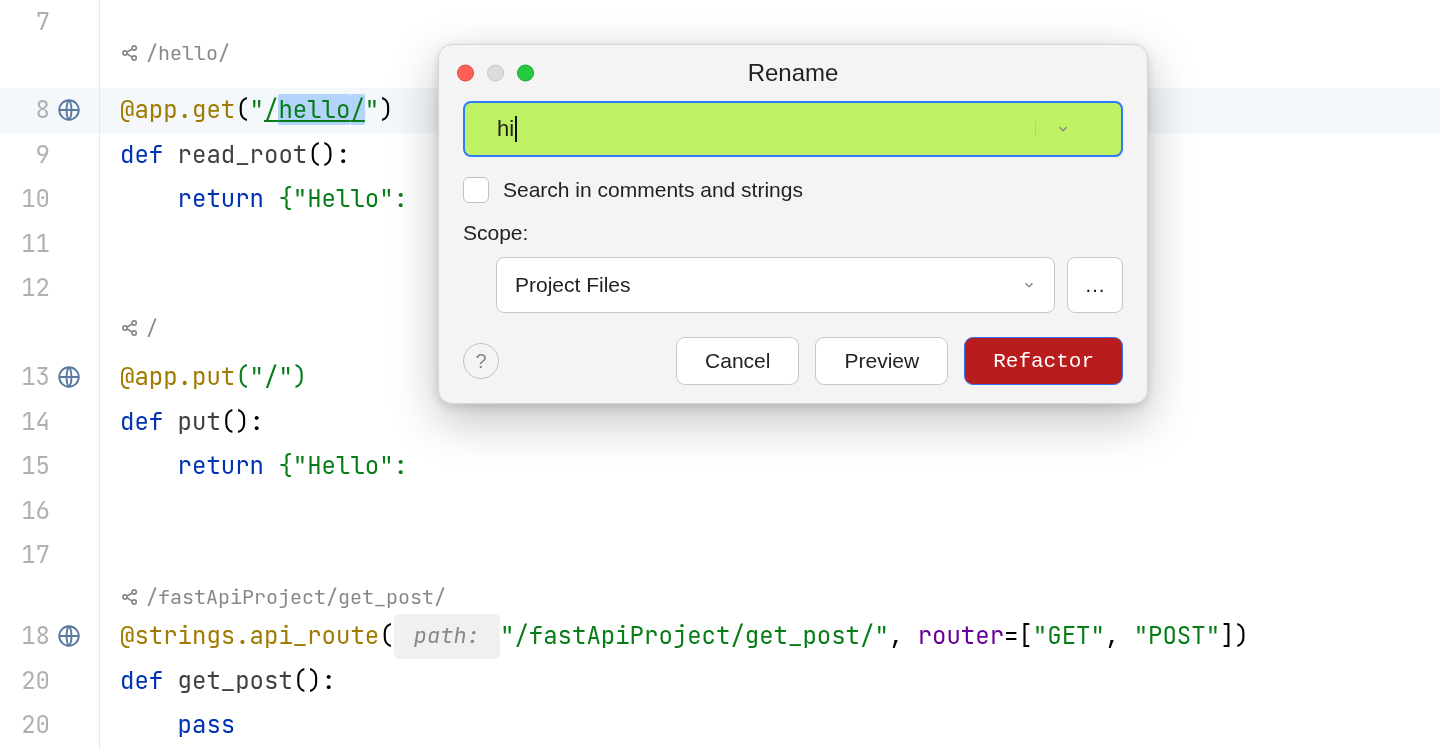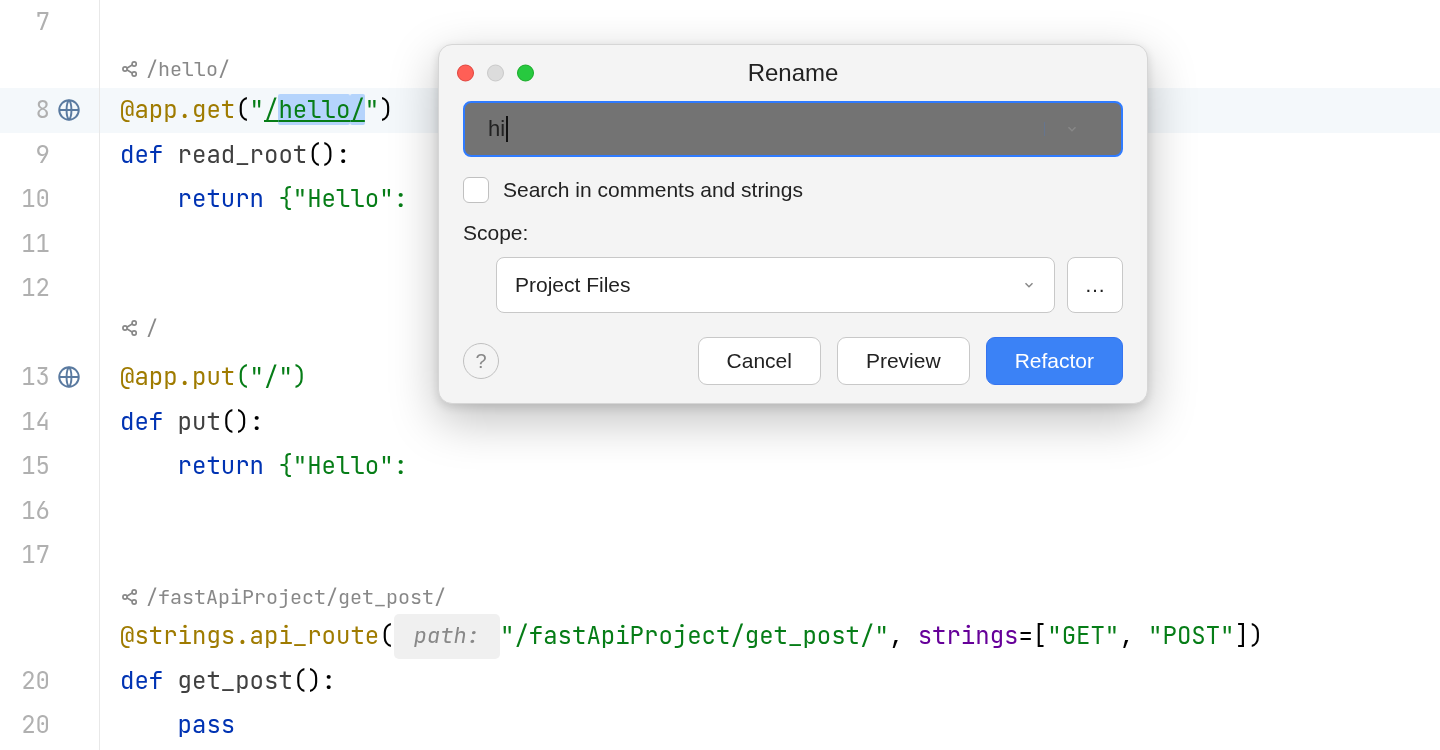--- a/index.html
+++ b/index.html
@@ -27,36 +27,36 @@
   .dialog { position:absolute; width:710px; border-radius:14px; background:#f4f4f4; border:1px solid #d6d6d6; box-shadow:0 16px 48px rgba(0,0,0,0.25), 0 3px 10px rgba(0,0,0,0.12); }
   .titlebar { position:relative; height:56px; display:flex; align-items:center; justify-content:center; }
   .traffic { position:absolute; left:18px; top:50%; transform:translateY(-50%); display:flex; gap:13px; }
   .tl { width:17px; height:17px; border-radius:50%; }
   .tl.red { background:#ff5f56; border:1px solid #e0443e; }
   .tl.gray { background:#dcdcdc; border:1px solid #c9c9c9; }
   .tl.green { background:#27c93f; border:1px solid #1aab29; }
   .titlebar-title { font-size:24px; font-weight:400; color:#222; }
   .dlg-body { padding:0 24px 18px 24px; }
   .dlg-label { font-size:21px; color:#222; margin:12px 0 14px 0; }
-  .text-input { flex:1; height:56px; border:2.5px solid #2f7bff; border-radius:8px; background:#737373; display:flex; align-items:center; padding:0 23px; font-size:22px; color:#222; }
+  .text-input { flex:1; height:56px; border:2.5px solid #2f7bff; border-radius:8px; background:#bef264; display:flex; align-items:center; padding:0 32px; font-size:22px; color:#222; }
   .text-input .caret { width:1.5px; height:26px; background:#111; margin-left:1px; animation:blink 1s step-end infinite; }
   @keyframes blink { 50% { opacity:0; } }
   .dd-btn { width:54px; border-left:1px solid #2f7bff33; display:flex; align-items:center; justify-content:center; }
   .chev { width:14px; height:14px; color:#888; }
   .check-row { display:flex; align-items:center; gap:14px; margin:20px 0 18px 0; }
   .checkbox { width:26px; height:26px; border:1.5px solid #c0c0c0; border-radius:6px; background:#fff; }
   .check-label { font-size:21px; color:#222; }
   .scope-label { font-size:21px; color:#222; margin-bottom:12px; }
   .scope-row { display:flex; gap:12px; margin-bottom:24px;margin-left:33px; }
   .select { flex:1; height:56px; border:1px solid #c8c8c8; border-radius:8px; background:#fff; display:flex; align-items:center; justify-content:space-between; padding:0 18px; font-size:21px; color:#222; }
   .more-btn { width:56px; height:56px; border:1px solid #c8c8c8; border-radius:8px; background:#fff; display:flex; align-items:center; justify-content:center; font-size:21px; color:#222; }
   .btn-row { display:flex; align-items:center; gap:16px; }
   .help { width:36px; height:36px; border:1.5px solid #c0c0c0; border-radius:50%; display:flex; align-items:center; justify-content:center; font-size:20px; color:#888; margin-right:auto; }
   .btn { height:48px; border-radius:9px; padding:0 28px; font-size:21px; display:flex; align-items:center; justify-content:center; border:1px solid #c8c8c8; background:#fff; color:#222; }
-  .btn.primary { background:#3b82f6; border-color:#3574f0; color:#fff; font-weight:500; }
+  .btn.primary { background:#b91c1c; border-color:#3574f0; color:#fff; font-weight:500;font-family:Liberation Mono, monospace; }
 </style>
 </head>
 <body>
 
 <div class="editor">
 
   <div class="gutter">
     <div class="row" style="top:0px">
         <span class="ln">7</span>
       </div>
@@ -95,31 +95,40 @@
       </div>
     <div class="row" style="top:444.2px">
         <span class="ln">15</span>
       </div>
     <div class="row" style="top:488.8px">
         <span class="ln">16</span>
       </div>
     <div class="row" style="top:533.4px">
         <span class="ln">17</span>
       </div>
+    <div class="row" style="top:614px">
+      <span class="ln">18</span>
+      <span class="gicon">
+        <svg viewBox="0 0 24 24" width="26" height="26" fill="none" stroke="#5a7aa0" stroke-width="1.8">
+            <circle cx="12" cy="12" r="9"></circle>
+            <path d="M3 12h18M12 3c3 3 3 15 0 18M12 3c-3 3-3 15 0 18"></path>
+          </svg>
+      </span>
+    </div>
     <div class="row" style="top:658.6px">
         <span class="ln">20</span>
       </div>
     <div class="row" style="top:703.2px">
         <span class="ln">20</span>
       </div>
   </div>
 
   <div class="codearea">
 
-    <div class="inlay" style="top:56px">
+    <div class="inlay" style="top:40px">
       <span class="inlay-icon">
         <svg viewBox="0 0 24 24" width="20" height="20" fill="none" stroke="#888" stroke-width="2">
             <circle cx="6" cy="12" r="2.5"></circle>
             <circle cx="17" cy="6" r="2.5"></circle>
             <circle cx="17" cy="18" r="2.5"></circle>
             <path d="M8.2 11 15 7M8.2 13 15 17"></path>
           </svg>
       </span>
       <span>/hello/</span>
     </div>
@@ -163,21 +172,21 @@
             <circle cx="6" cy="12" r="2.5"></circle>
             <circle cx="17" cy="6" r="2.5"></circle>
             <circle cx="17" cy="18" r="2.5"></circle>
             <path d="M8.2 11 15 7M8.2 13 15 17"></path>
           </svg>
       </span>
       <span>/fastApiProject/get_post/</span>
     </div>
 
     <div class="row" style="top:614px">
-      <span class="codeline"><span class="tok-dec">@strings.api_route</span><span>(</span><span class="tok-par"> path: </span><span class="tok-str">"/fastApiProject/get_post/"</span><span>, </span><span class="tok-attr">strings</span><span>=[</span><span class="tok-str">"GET"</span><span>, </span><span class="tok-str">"POST"</span><span>])</span></span>
+      <span class="codeline"><span class="tok-dec">@strings.api_route</span><span>(</span><span class="tok-par"> path: </span><span class="tok-str">"/fastApiProject/get_post/"</span><span>, </span><span class="tok-attr">router</span><span>=[</span><span class="tok-str">"GET"</span><span>, </span><span class="tok-str">"POST"</span><span>])</span></span>
     </div>
     <div class="row" style="top:658.6px">
       <span class="codeline"><span class="tok-kw">def </span><span class="tok-fn">get_post</span><span>():</span></span>
     </div>
     <div class="row" style="top:703.2px">
       <span class="codeline"><span class="tok-kw">    pass</span></span>
     </div>
   </div>
 
   <div class="dialog" style="left:438px; top:44px;">

